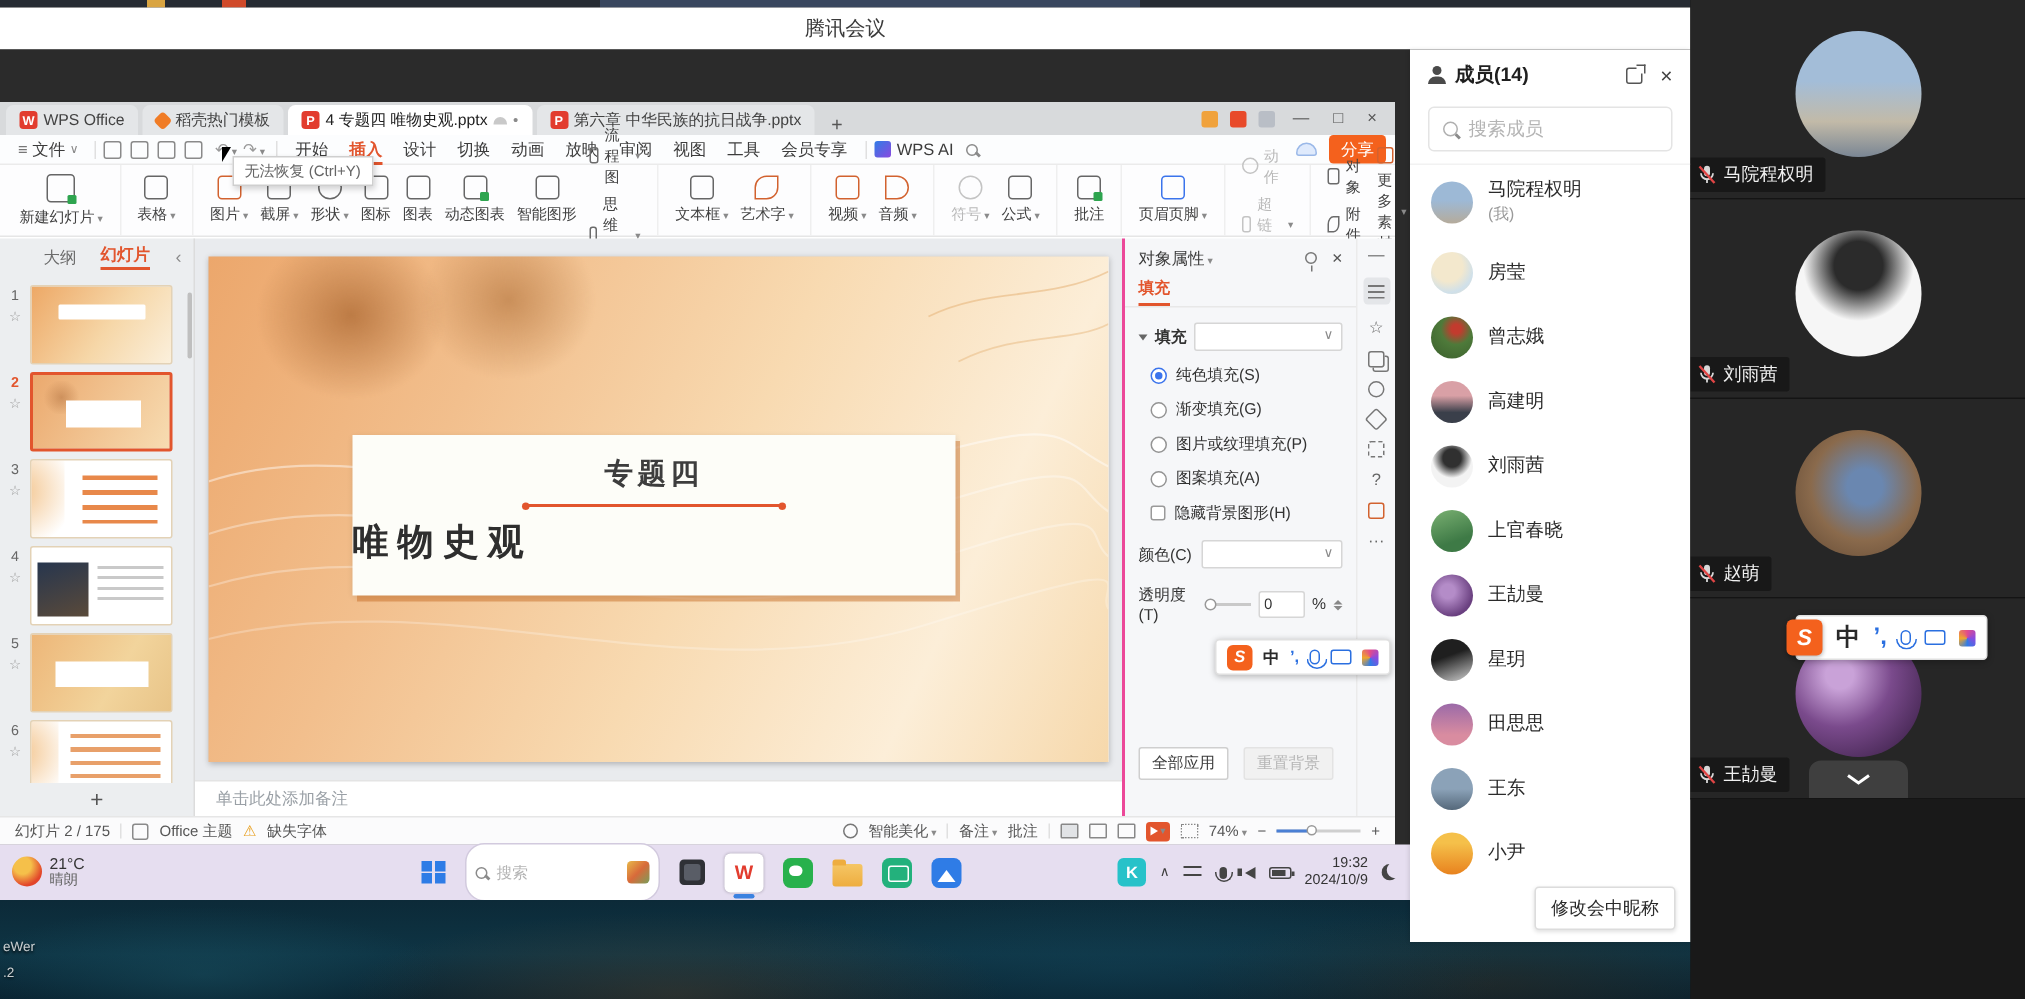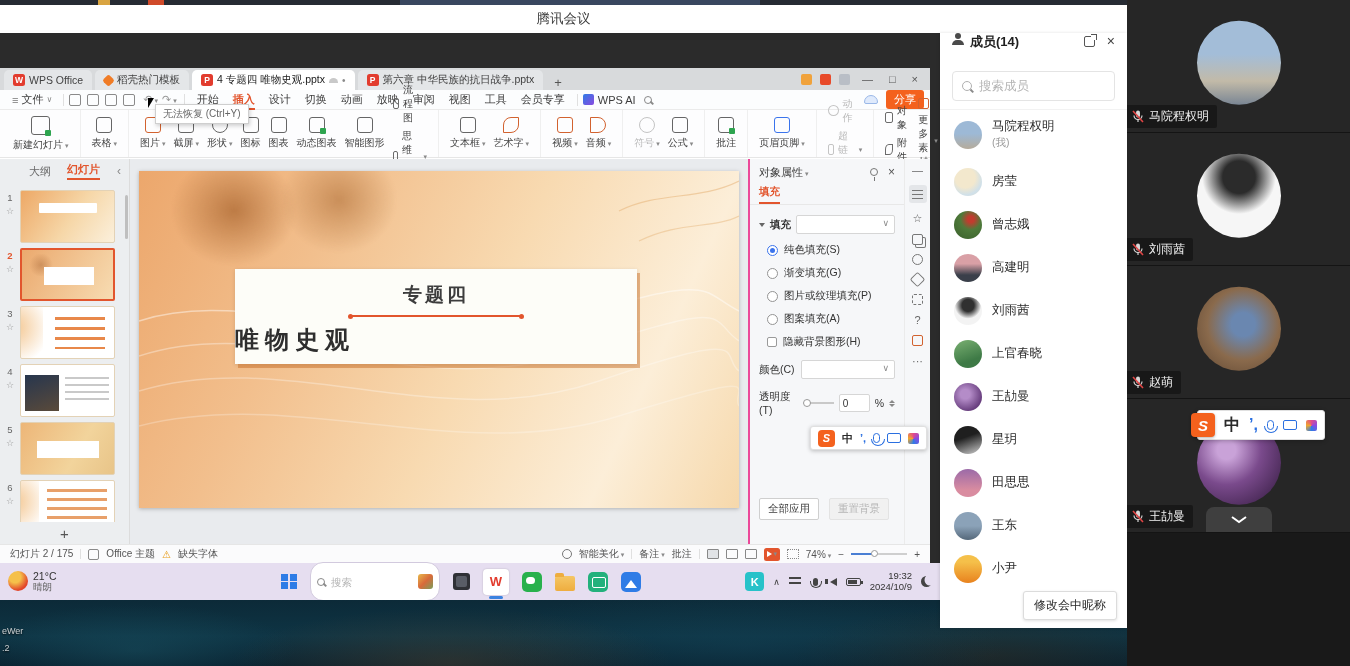--- a/index.html
+++ b/index.html
@@ -97,21 +97,21 @@
   .m6::after{content:"";position:absolute;left:26px;top:8px;width:60px;height:38px;background:repeating-linear-gradient(#e8a06a 0 3px,transparent 3px 9px)}
   .spadd{height:22px;display:flex;align-items:center;justify-content:center;font-size:15px;color:#555}
   .sscroll{position:absolute;right:1px;top:36px;width:3px;height:44px;background:#bfbfbf;border-radius:2px}
 
   
   .canvas{width:618px;background:#e9ebee;position:relative}
   .slide{position:absolute;left:9px;top:12px;width:600px;height:337px;background:linear-gradient(115deg,#eca76c 0%,#f2bf8d 28%,#f8dab1 55%,#fceed8 80%,#f6d8ab 100%);box-shadow:0 1px 4px rgba(0,0,0,.25);overflow:hidden}
   .fig1{position:absolute;left:30px;top:-8px;width:130px;height:105px;background:radial-gradient(ellipse at 50% 45%,#a9652fB8,transparent 68%);filter:blur(1px)}
   .fig2{position:absolute;left:140px;top:-16px;width:120px;height:100px;background:radial-gradient(ellipse at 50% 45%,#b5763fA8,transparent 68%);filter:blur(1px)}
   .waves{position:absolute;left:0;top:0;width:100%;height:100%}
-  .card{position:absolute;left:96px;top:98px;width:402px;height:95px;background:#fdfdf8;box-shadow:3px 4px 0 rgba(198,104,30,.45),0 1px 4px rgba(0,0,0,.12)}
+  .card{position:absolute;left:96px;top:119px;width:402px;height:107px;background:#fdfdf8;box-shadow:3px 4px 0 rgba(198,104,30,.45),0 1px 4px rgba(0,0,0,.12)}
   .card .t1{margin-top:13px;text-align:center;font-size:19px;font-weight:bold;color:#3d3d3d;letter-spacing:3px}
   .cdiv{width:170px;height:2px;background:#e2552d;margin:7px auto;position:relative}
   .cdiv::before,.cdiv::after{content:"";position:absolute;top:-1.5px;width:5px;height:5px;border-radius:50%;background:#e2552d}
   .cdiv::before{left:-3px}.cdiv::after{right:-3px}
   .card .t2{font-size:24px;font-weight:bold;color:#2e2e2e;letter-spacing:6px}
   .notes{position:absolute;left:0;bottom:0;width:618px;height:24px;background:#fff;border-top:1px solid #e4e4e4;display:flex;align-items:center;padding-left:14px;font-size:11px;color:#9aa0a6}
 
   
   .sogou{position:absolute;display:flex;align-items:center;background:#fff;border:1px solid #e0e0e0;border-radius:3px;box-shadow:0 1px 4px rgba(0,0,0,.25);gap:7px;padding:0 7px}
   .slogo{background:#f4611d;color:#fff;font-weight:bold;border-radius:4px;display:flex;align-items:center;justify-content:center;font-style:italic}
@@ -222,21 +222,21 @@
   .desktop{position:absolute;left:0;top:600px;width:1127px;height:66px;z-index:1;background:
     radial-gradient(160px 45px at 12% 75%,#1d5a6b66,transparent),
     radial-gradient(220px 55px at 40% 95%,#6a4a2a55,transparent),
     radial-gradient(260px 60px at 66% 70%,#14455a66,transparent),
     radial-gradient(200px 50px at 88% 85%,#3a2a1a66,transparent),
     linear-gradient(180deg,#0c2a38,#0e3444 55%,#092230)}
   .dfrag{position:absolute;color:#e8e8e8;font-size:9px;opacity:.85;text-shadow:0 1px 2px #000}
 
   
   .members{position:absolute;left:940px;top:33px;width:187px;height:595px;background:#fff;z-index:5;display:flex;flex-direction:column;box-shadow:-1px 0 3px rgba(0,0,0,.12)}
-  .mhead{height:34px;display:flex;align-items:flex-start;padding:0 12px;gap:6px;position:relative}
+  .mhead{height:34px;display:flex;align-items:center;padding:0 12px;gap:6px;position:relative}
   .person{width:12px;height:12px;position:relative}
   .person::before{content:"";position:absolute;left:3px;top:0;width:6px;height:6px;border-radius:50%;background:#4a4a4a}
   .person::after{content:"";position:absolute;left:0;bottom:0;width:12px;height:5px;border-radius:6px 6px 0 0;background:#4a4a4a}
   .mtitle{font-size:13px;color:#1f1f1f;font-weight:bold}
   .mh-ics{margin-left:auto;display:flex;align-items:center;gap:12px}
   .popout{width:11px;height:11px;border:1.4px solid #555;border-radius:2px;position:relative}
   .popout::after{content:"";position:absolute;right:-3px;top:-3px;width:5px;height:5px;background:#fff;border-top:1.6px solid #555;border-right:1.6px solid #555}
   .mclose{font-size:14px;color:#444}
   .msearch{margin:4px 12px 8px;height:30px;border:1px solid #e4e4e4;border-radius:4px;display:flex;align-items:center;gap:7px;padding:0 9px;background:#fff}
   .msearch .mag{width:10px;height:10px;border-color:#b0b0b0}
@@ -562,20 +562,23 @@
               <path d="M480 40 C520 20 560 30 600 10" fill="none" stroke="#e8b77e" stroke-opacity="0.6" stroke-width="1.2"></path>
               <path d="M500 70 C540 50 575 58 600 45" fill="none" stroke="#e8b77e" stroke-opacity="0.5" stroke-width="1.2"></path>
             </svg>
             <div class="fig1"></div>
             <div class="fig2"></div>
             <div class="card">
               <div class="t1">专题四</div>
               <div class="cdiv"></div>
               <div class="t2">唯物史观</div>
             </div>
+          </div>
+          <div class="notes">
+            <span>单击此处添加备注</span>
           </div>
         </div>
 
         <div class="props">
           <div class="prow phead">
             <span class="dd">对象属性</span>
             <span class="sp"></span>
             <span class="pin"></span>
             <span class="pclose">×</span>
           </div>

